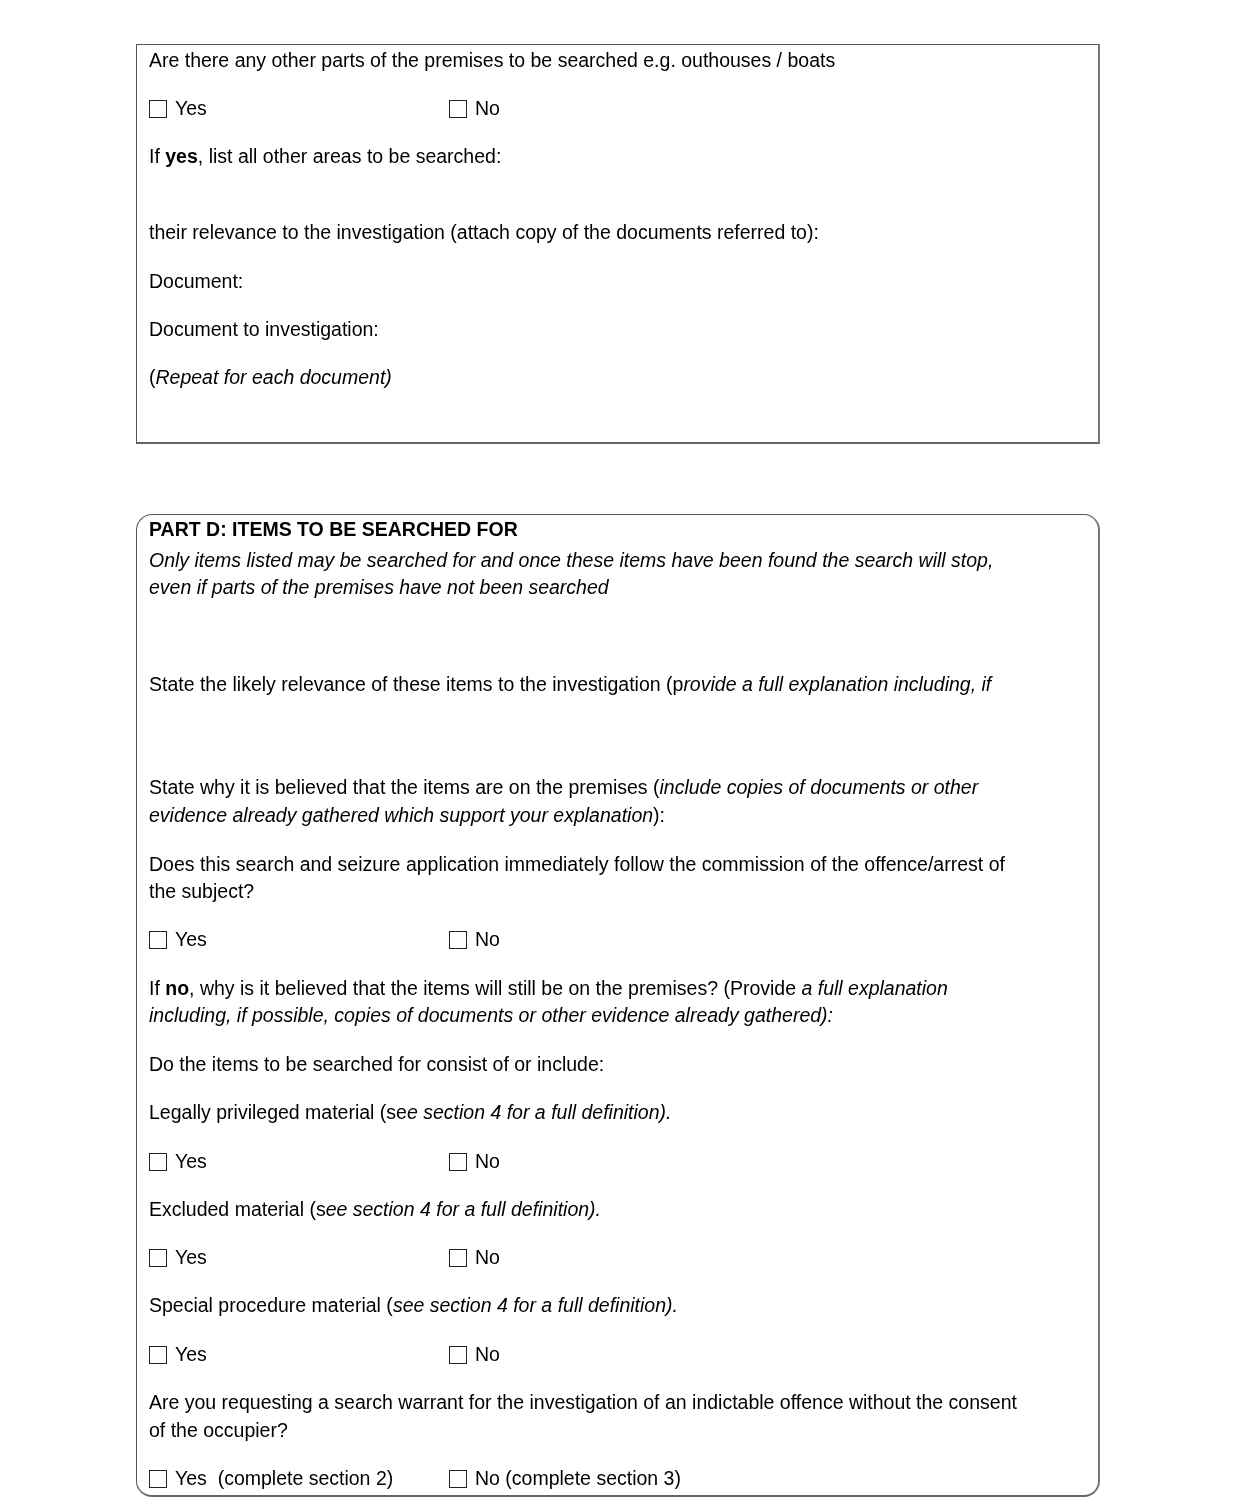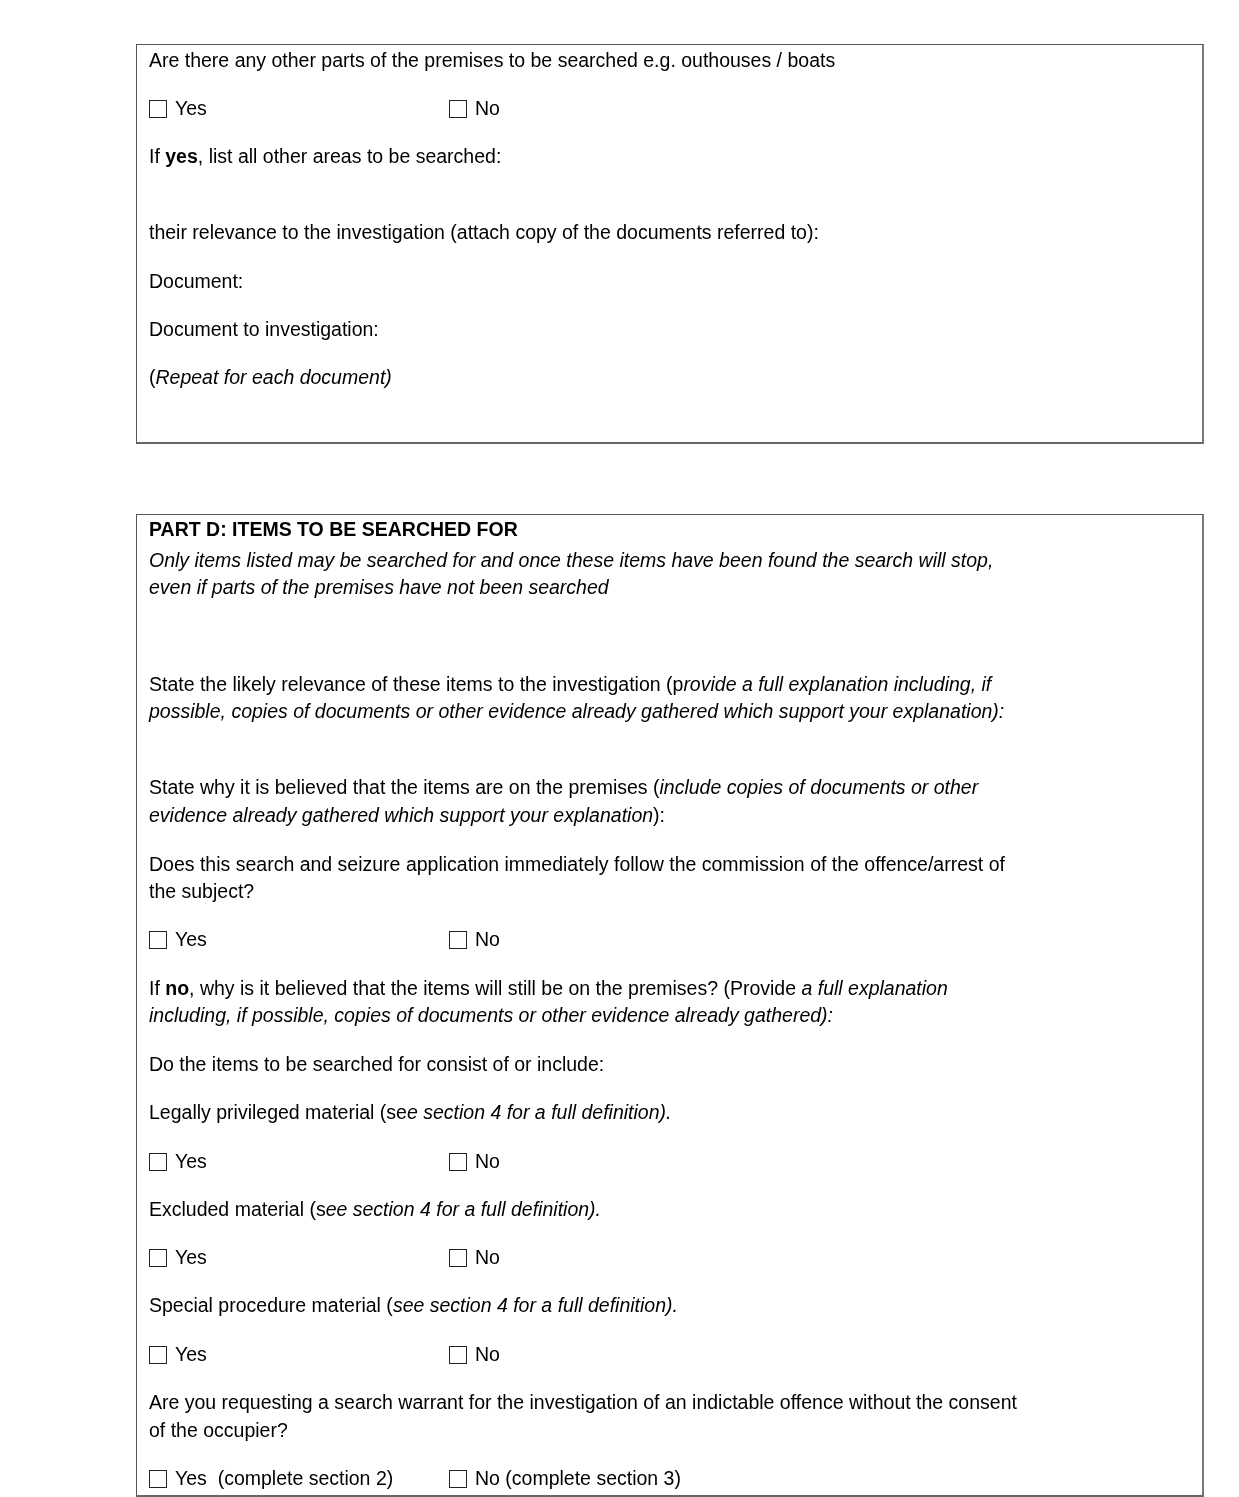--- a/index.html
+++ b/index.html
@@ -2,26 +2,26 @@
 <html><head>
 <meta charset="utf-8">
 <style>
   html, body { margin: 0; padding: 0; background: #ffffff; }
   body {
     width: 1239px; height: 1497px; position: relative; overflow: hidden;
     font-family: "Liberation Sans", sans-serif; color: #000;
     font-size: 19.5px;
   }
   .box {
-    position: absolute; left: 136px; width: 1068px;
+    position: absolute; left: 136px; width: 964px;
     border: 1px solid #555; border-right: 2px solid #777; border-bottom: 2px solid #666;
     box-sizing: border-box;
   }
   #box-c { top: 44px; height: 400px; }
-  #box-d { top: 514px; height: 983px; border-bottom: 2px solid #666; }
+  #box-d { top: 514px; height: 983px; border-bottom: 2px solid #666; border-radius: 16px; }
   .ln { position: absolute; left: 12px; white-space: nowrap; line-height: 27px; }
   .i { font-style: italic; }
   .b { font-weight: bold; }
   .opt { position: absolute; display: flex; align-items: center; line-height: 27px; white-space: nowrap; }
   .cb {
     display: inline-block; width: 18px; height: 18px; border: 1.5px solid #222;
     box-sizing: border-box; margin-right: 8px; background: #fff;
   }
 </style>
 </head>
@@ -48,21 +48,20 @@
   <div class="ln" style="top:319px"><span>(</span><span class="i">Repeat for each document)</span></div>
 </div>
 
 <div id="box-d" class="box">
   <div class="ln b" style="top:1px">PART D: ITEMS TO BE SEARCHED FOR</div>
   <div class="ln i" style="top:32px">Only items listed may be searched for and once these items have been found the search will stop,</div>
   <div class="ln i" style="top:59px">even if parts of the premises have not been searched</div>
 
 
   <div class="ln" style="top:156px"><span>State the likely relevance of these items to the investigation (p</span><span class="i">rovide a full explanation including, if</span></div>
-  <div class="ln i" style="top:183px">possible, copies of documents or other evidence already gathered which support your explanation):</div>
 
   <div class="ln" style="top:259px"><span>State why it is believed that the items are on the premises (</span><span class="i">include copies of documents or other</span></div>
   <div class="ln" style="top:287px"><span class="i">evidence already gathered which support your explanation</span><span>):</span></div>
 
   <div class="ln" style="top:336px">Does this search and seizure application immediately follow the commission of the offence/arrest of</div>
   <div class="ln" style="top:363px">the subject?</div>
 
   <div class="opt" style="top:411px; left:12px">
     <span class="cb"></span>
     <span>Yes</span>

